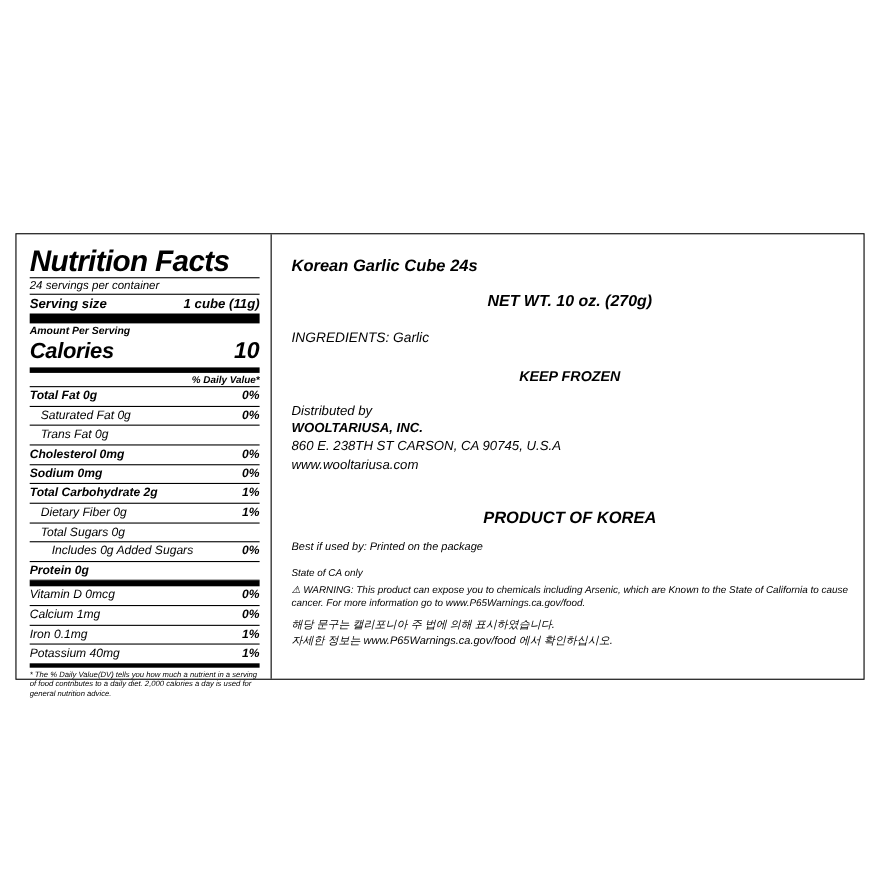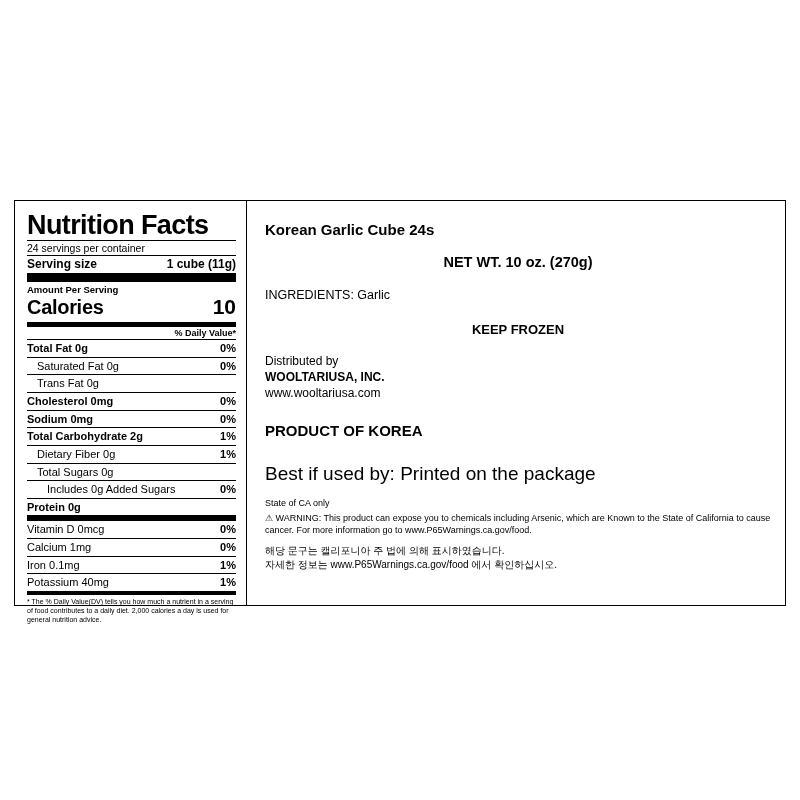--- a/index.html
+++ b/index.html
@@ -12,27 +12,28 @@
     height: 800px;
     font-family: "Liberation Sans", sans-serif;
     color: #000000;
     position: relative;
     overflow: hidden;
   }
 
   #label {
     position: absolute;
     left: 14px;
-    top: 200px;
+    top: 212px;
     width: 772px;
     height: 406px;
     border: 1px solid #000;
     box-sizing: border-box;
     display: flex;
     background: #fff;
+    font-style: italic;
   }
 
   
   .nf-panel {
     width: 232px;
     box-sizing: border-box;
     border-right: 1px solid #000;
     padding: 8px 10px 6px 12px;
     font-family: "Liberation Sans", sans-serif;
   }
@@ -138,27 +139,28 @@
     font-weight: bold;
     margin-top: 20px;
   }
   .distributed {
     font-size: 12px;
     margin-top: 16px;
     line-height: 1.35;
   }
   .dist-name { font-weight: bold; }
   .product-of {
+    text-align: center;
     font-size: 15px;
     font-weight: bold;
-    margin-top: 20px;
+    margin-top: 32px;
   }
   .best-if {
-    font-size: 19px;
-    margin-top: 24px;
+    font-size: 10px;
+    margin-top: 13px;
   }
   .ca-block {
     margin-top: 12px;
     font-size: 9px;
     line-height: 1.35;
   }
   .ca-head { font-size: 9px; }
   .ca-warn { margin-top: 3px; }
   .ca-kr { margin-top: 8px; font-size: 10px; line-height: 1.4; }
   .warn-tri { font-size: 9px; }
@@ -267,20 +269,21 @@
   </div>
 
   <div class="info-panel">
     <div class="prod-title">Korean Garlic Cube 24s</div>
     <div class="netwt">NET WT. 10 oz. (270g)</div>
     <div class="ingredients">INGREDIENTS: Garlic</div>
     <div class="keep-frozen">KEEP FROZEN</div>
     <div class="distributed">
       <div>Distributed by</div>
       <div class="dist-name">WOOLTARIUSA, INC.</div>
+      <div>860 E. 238TH ST CARSON, CA 90745, U.S.A</div>
       <div>www.wooltariusa.com</div>
     </div>
     <div class="product-of">PRODUCT OF KOREA</div>
     <div class="best-if">Best if used by: Printed on the package</div>
     <div class="ca-block">
       <div class="ca-head">State of CA only</div>
       <div class="ca-warn">
         <span class="warn-tri">⚠</span>
         <span>WARNING: This product can expose you to chemicals including Arsenic, which are Known to the State of California to cause cancer. For more information go to www.P65Warnings.ca.gov/food.</span>
       </div>

